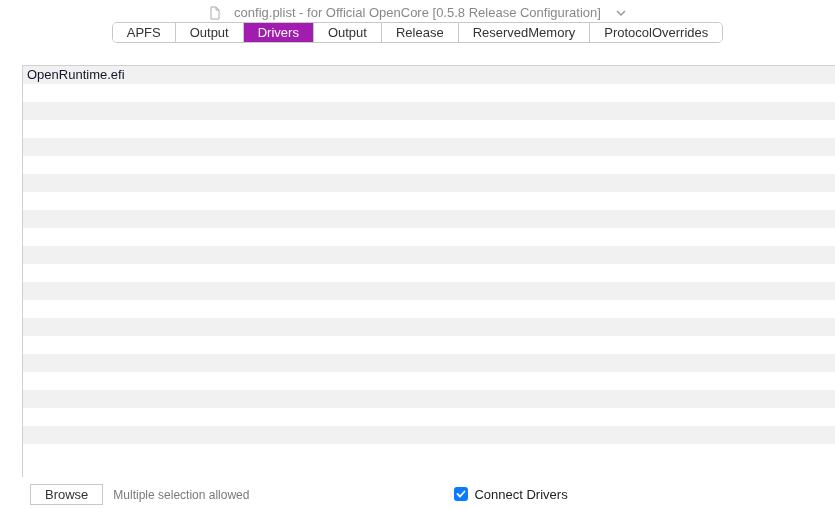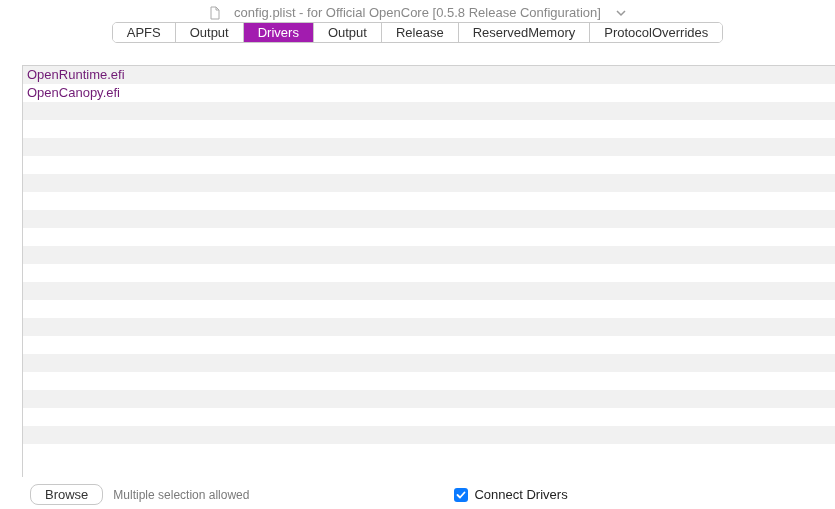--- a/index.html
+++ b/index.html
@@ -77,53 +77,53 @@
       position: relative;
     }
     .list {
       width: 100%;
     }
     .list-row {
       height: 18px;
       line-height: 18px;
       font-size: 13px;
       padding-left: 4px;
-      color: #701a75;
+      color: #0f172a;
       white-space: nowrap;
     }
     .list-row:nth-child(odd) {
       background: #f1f1f1;
     }
     .list-row:nth-child(even) {
       background: #ffffff;
     }
     .bottom-bar {
       display: flex;
       align-items: center;
       padding: 7px 0 0 30px;
       gap: 10px;
       font-size: 13px;
     }
     .browse-btn {
       padding: 2px 14px;
       font-size: 13px;
       border: 1px solid #c8c8c8;
-      border-radius: 8px;
+      border-radius: 0;
       background: #fff;
       color: #333;
       cursor: default;
       user-select: none;
     }
     .hint-text {
       color: #7a7a7a;
       font-size: 12px;
     }
     .checkbox-wrap {
       display: flex;
-      align-items: flex-end;
+      align-items: flex-start;
       gap: 6px;
       margin-left: 195px;
     }
     .checkbox {
       width: 14px;
       height: 14px;
       background: #0a7aff;
       border-radius: 3px;
       display: flex;
       align-items: center;
@@ -164,21 +164,20 @@
       <div class="tab">Output</div>
       <div class="tab">Release</div>
       <div class="tab">ReservedMemory</div>
       <div class="tab">ProtocolOverrides</div>
     </div>
 </div>
 
 <div class="content-panel">
   <div class="list" id="list">
       <div class="list-row">OpenRuntime.efi</div>
-      <div class="list-row">OpenCanopy.efi</div>
       <div class="list-row"></div>
       <div class="list-row"></div>
       <div class="list-row"></div>
       <div class="list-row"></div>
       <div class="list-row"></div>
       <div class="list-row"></div>
       <div class="list-row"></div>
       <div class="list-row"></div>
       <div class="list-row"></div>
       <div class="list-row"></div>

